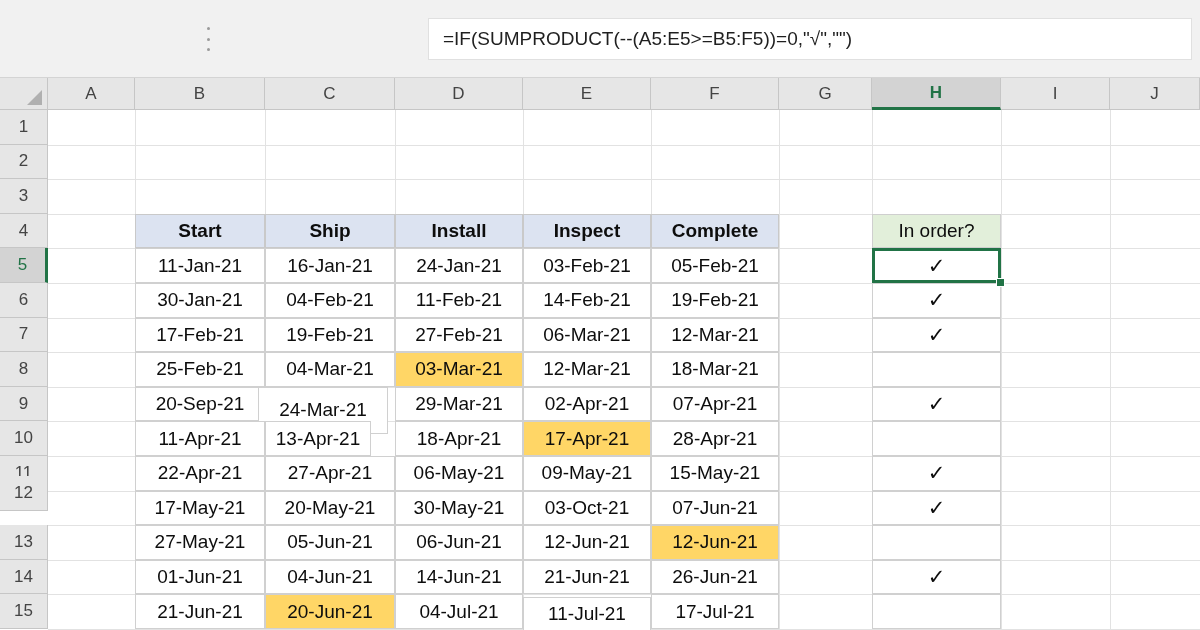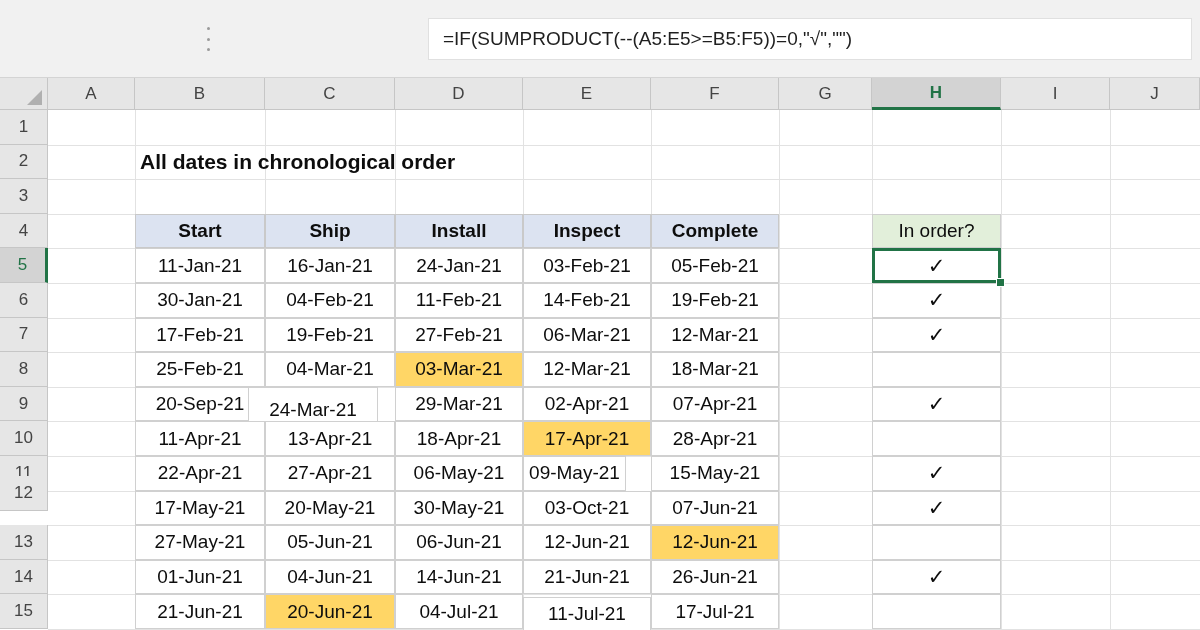--- a/index.html
+++ b/index.html
@@ -270,37 +270,37 @@
       <div class="cell res-cell center" style="left: 872px; top: 239.6px; width: 129px; height: 34.6px;">
         <span class="check">✓</span>
       </div>
       <div class="cell tbl-cell center" style="left: 135px; top: 274.2px; width: 130px; height: 34.6px;">25-Feb-21</div>
       <div class="cell tbl-cell center" style="left: 265px; top: 274.2px; width: 130px; height: 34.6px;">04-Mar-21</div>
       <div class="cell tbl-cell center hl" style="left: 395px; top: 274.2px; width: 128px; height: 34.6px;">03-Mar-21</div>
       <div class="cell tbl-cell center" style="left: 523px; top: 274.2px; width: 128px; height: 34.6px;">12-Mar-21</div>
       <div class="cell tbl-cell center" style="left: 651px; top: 274.2px; width: 128px; height: 34.6px;">18-Mar-21</div>
       <div class="cell res-cell center" style="left: 872px; top: 274.2px; width: 129px; height: 34.6px;"></div>
       <div class="cell tbl-cell center" style="left: 135px; top: 308.8px; width: 130px; height: 34.6px;">20-Sep-21</div>
-      <div class="cell tbl-cell center" style="left: 248px; top: 308.8px; width: 130px; height: 47px;">24-Mar-21</div>
+      <div class="cell tbl-cell center" style="left: 258px; top: 308.8px; width: 130px; height: 47px;">24-Mar-21</div>
       <div class="cell tbl-cell center" style="left: 395px; top: 308.8px; width: 128px; height: 34.6px;">29-Mar-21</div>
       <div class="cell tbl-cell center" style="left: 523px; top: 308.8px; width: 128px; height: 34.6px;">02-Apr-21</div>
       <div class="cell tbl-cell center" style="left: 651px; top: 308.8px; width: 128px; height: 34.6px;">07-Apr-21</div>
       <div class="cell res-cell center" style="left: 872px; top: 308.8px; width: 129px; height: 34.6px;">
         <span class="check">✓</span>
       </div>
       <div class="cell tbl-cell center" style="left: 135px; top: 343.4px; width: 130px; height: 34.6px;">11-Apr-21</div>
-      <div class="cell tbl-cell center" style="left: 265px; top: 343.4px; width: 130px; height: 34.6px;">13-Apr-21</div>
+      <div class="cell tbl-cell center" style="left: 265px; top: 343.4px; width: 106px; height: 34.6px;">13-Apr-21</div>
       <div class="cell tbl-cell center" style="left: 395px; top: 343.4px; width: 128px; height: 34.6px;">18-Apr-21</div>
       <div class="cell tbl-cell center hl" style="left: 523px; top: 343.4px; width: 128px; height: 34.6px;">17-Apr-21</div>
       <div class="cell tbl-cell center" style="left: 651px; top: 343.4px; width: 128px; height: 34.6px;">28-Apr-21</div>
       <div class="cell res-cell center" style="left: 872px; top: 343.4px; width: 129px; height: 34.6px;"></div>
       <div class="cell tbl-cell center" style="left: 135px; top: 378px; width: 130px; height: 34.6px;">22-Apr-21</div>
       <div class="cell tbl-cell center" style="left: 265px; top: 378px; width: 130px; height: 34.6px;">27-Apr-21</div>
       <div class="cell tbl-cell center" style="left: 395px; top: 378px; width: 128px; height: 34.6px;">06-May-21</div>
-      <div class="cell tbl-cell center" style="left: 523px; top: 378px; width: 103px; height: 34.6px;">09-May-21</div>
+      <div class="cell tbl-cell center" style="left: 523px; top: 378px; width: 128px; height: 34.6px;">09-May-21</div>
       <div class="cell tbl-cell center" style="left: 651px; top: 378px; width: 128px; height: 34.6px;">15-May-21</div>
       <div class="cell res-cell center" style="left: 872px; top: 378px; width: 129px; height: 34.6px;">
         <span class="check">✓</span>
       </div>
       <div class="cell tbl-cell center" style="left: 135px; top: 412.6px; width: 130px; height: 34.6px;">17-May-21</div>
       <div class="cell tbl-cell center" style="left: 265px; top: 412.6px; width: 130px; height: 34.6px;">20-May-21</div>
       <div class="cell tbl-cell center" style="left: 395px; top: 412.6px; width: 128px; height: 34.6px;">30-May-21</div>
       <div class="cell tbl-cell center" style="left: 523px; top: 412.6px; width: 128px; height: 34.6px;">03-Oct-21</div>
       <div class="cell tbl-cell center" style="left: 651px; top: 412.6px; width: 128px; height: 34.6px;">07-Jun-21</div>
       <div class="cell res-cell center" style="left: 872px; top: 412.6px; width: 129px; height: 34.6px;">
@@ -323,14 +323,13 @@
       <div class="cell tbl-cell center" style="left: 135px; top: 516.4px; width: 130px; height: 34.6px;">21-Jun-21</div>
       <div class="cell tbl-cell center hl" style="left: 265px; top: 516.4px; width: 130px; height: 34.6px;">20-Jun-21</div>
       <div class="cell tbl-cell center" style="left: 395px; top: 516.4px; width: 128px; height: 34.6px;">04-Jul-21</div>
       <div class="cell tbl-cell center" style="left: 523px; top: 519px; width: 128px; height: 34.6px;">11-Jul-21</div>
       <div class="cell tbl-cell center" style="left: 651px; top: 516.4px; width: 128px; height: 34.6px;">17-Jul-21</div>
       <div class="cell res-cell center" style="left: 872px; top: 516.4px; width: 129px; height: 34.6px;"></div>
     </div>
 
   <div id="sel-cell" style="left: 872px; top: 170.4px; width: 129px; height: 34.6px;"></div>
   <div id="sel-handle" style="left: 996px; top: 200px;"></div>
-<div id="sheet-title" style="left: 140px; top: 66.6px; height: 34.6px;">All dates in chronological order</div>
   </div>
 
 </body></html>

